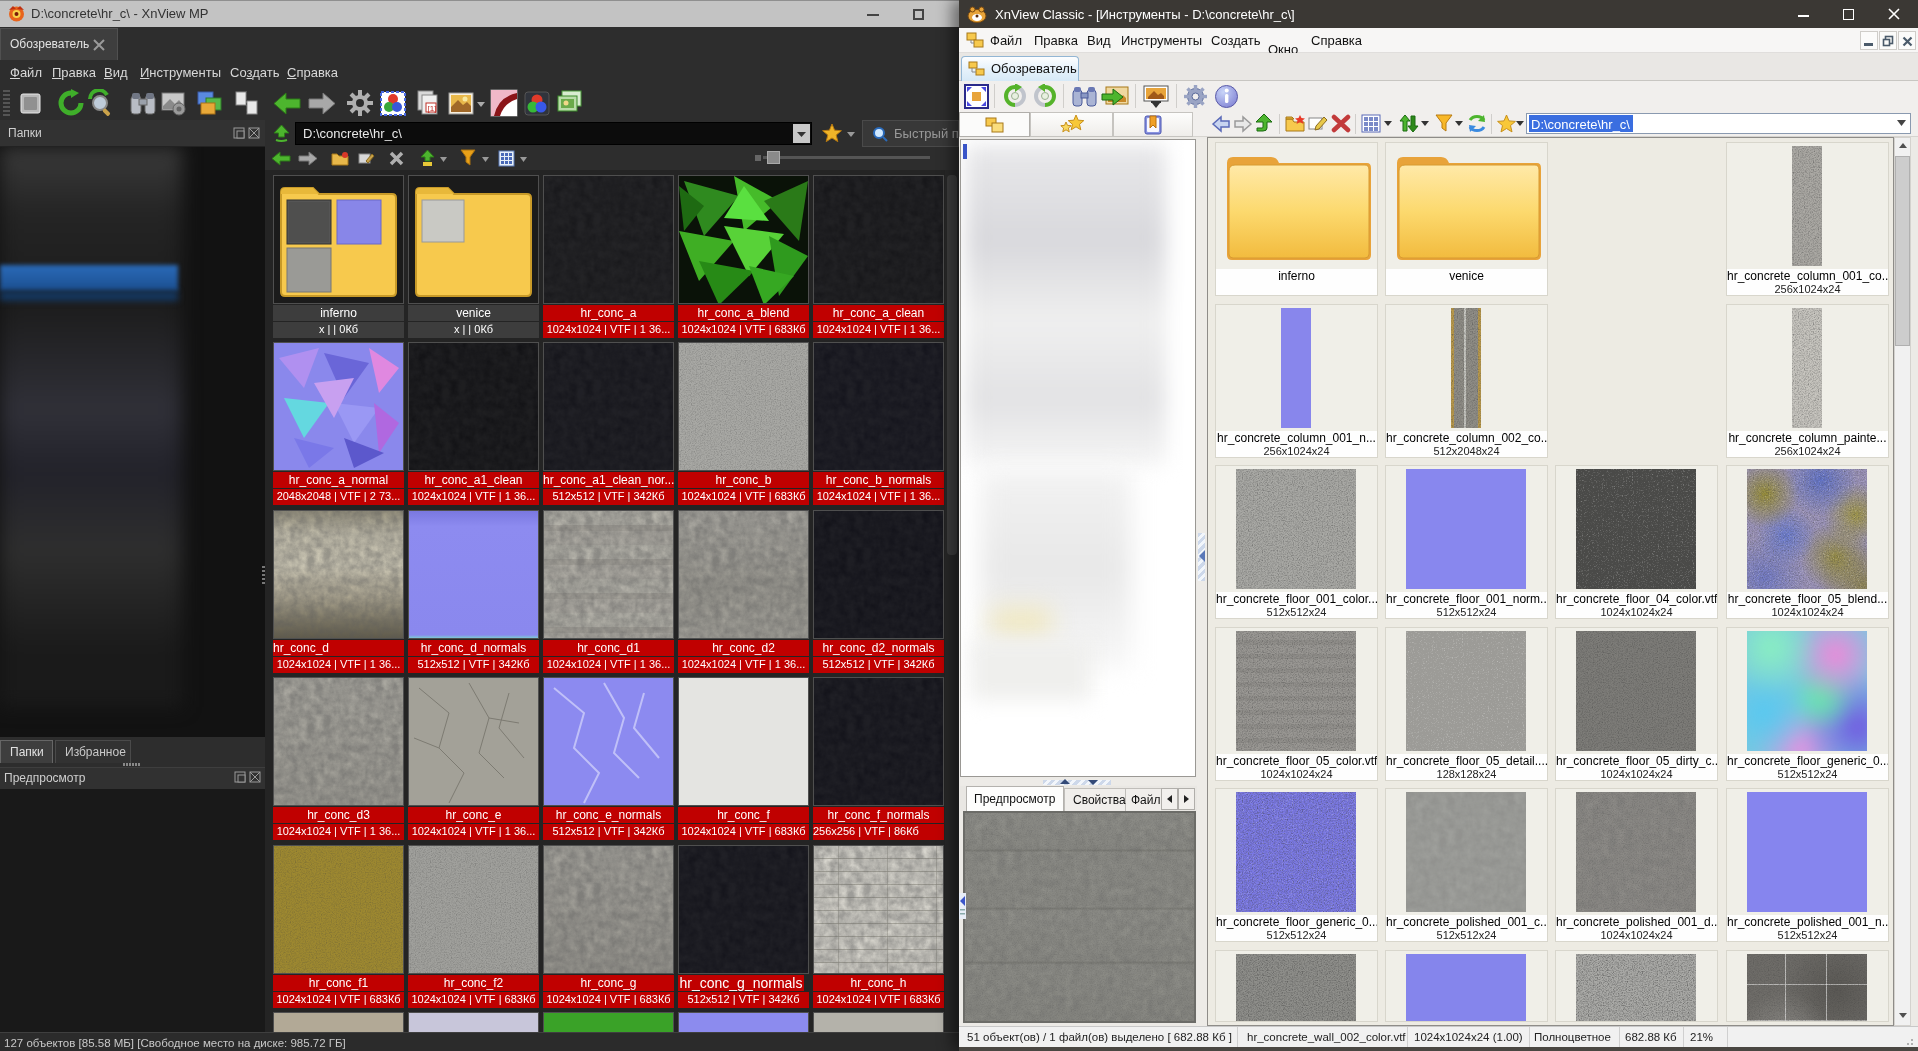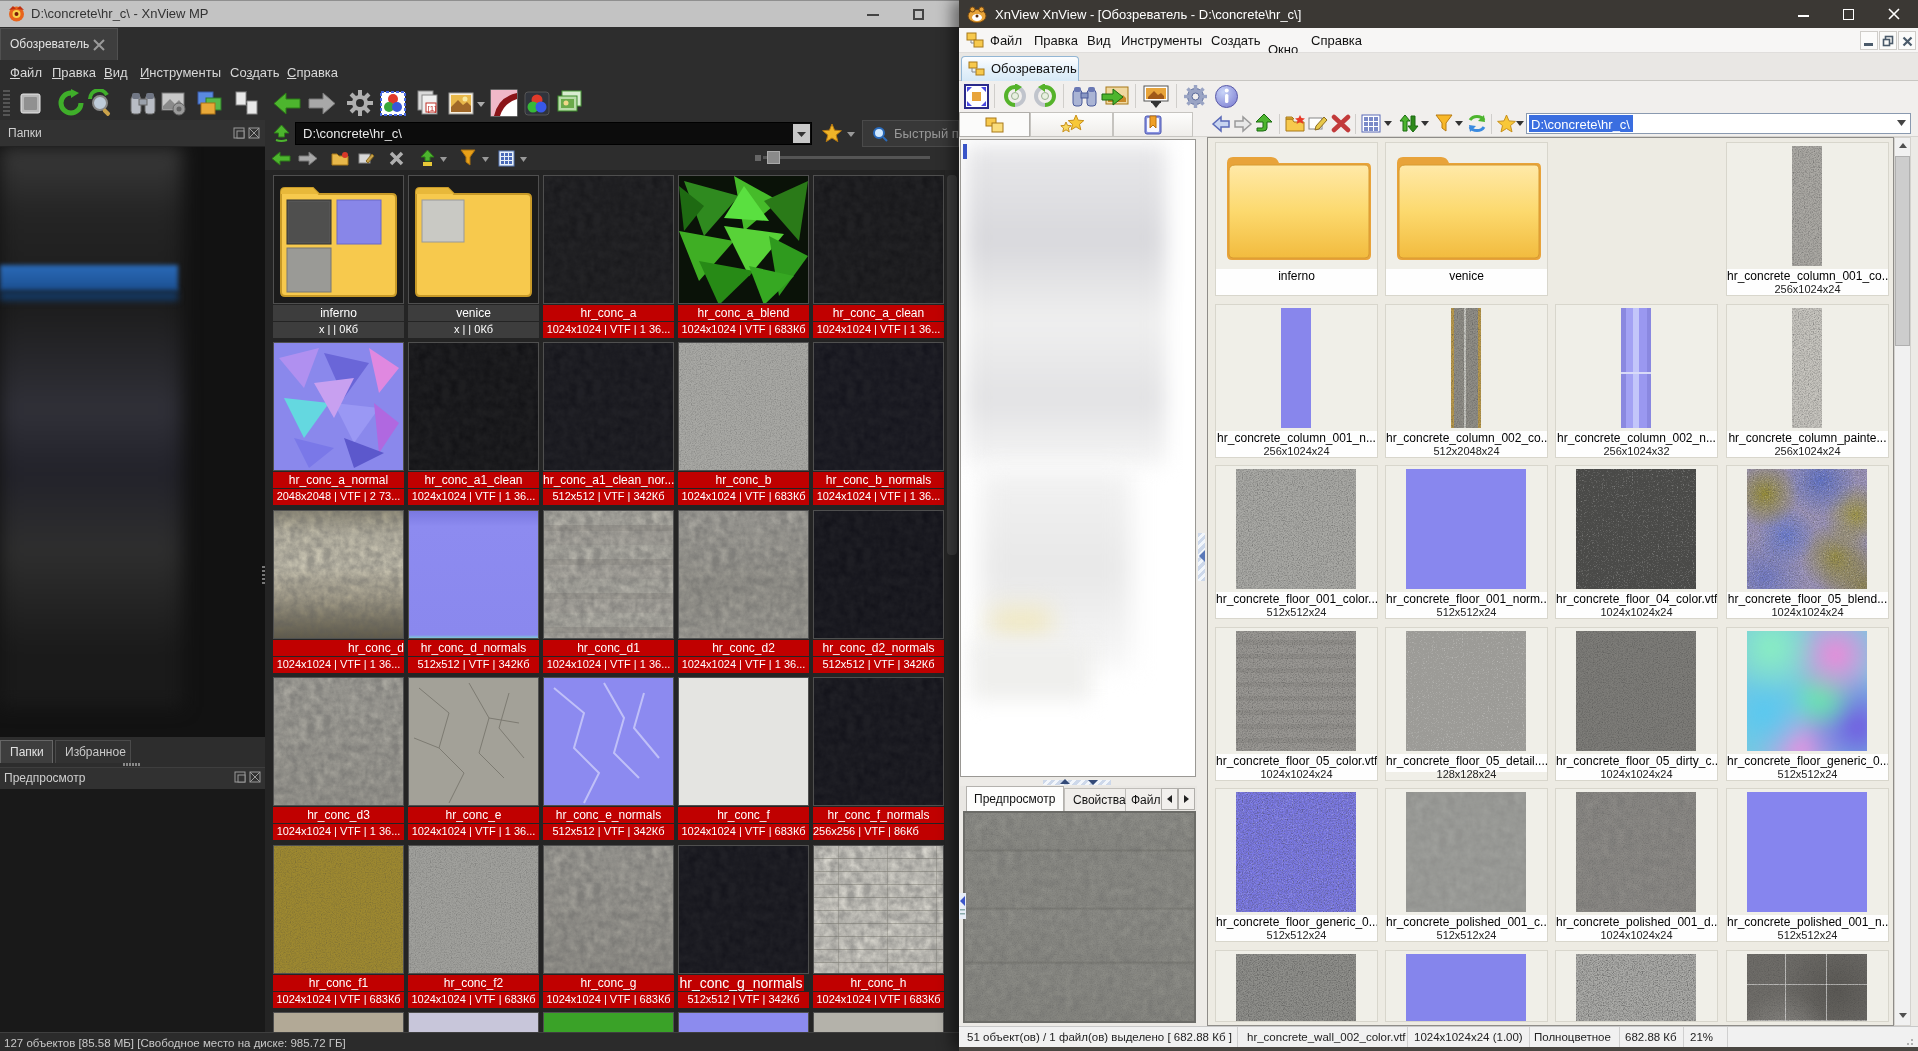--- a/index.html
+++ b/index.html
@@ -331,21 +331,21 @@
         <i class="nzr" style="opacity:.16"></i>
       </div>
     </div>
 <div class="a" style="left:813px;top:472px;width:131px;height:16px;background:#c00000;color:#fff;font-size:12px;text-align:center;line-height:16px;overflow:hidden">hr_conc_b_normals</div>
 <div class="a" style="left:813px;top:489px;width:131px;height:16px;background:#c00000;color:#fff;font-size:11px;text-align:center;line-height:15px;overflow:hidden">1024x1024 | VTF | 1 36...</div>
 <div class="a" style="left:273px;top:510px;width:131px;height:129px;background:#1b1b1b;border:1px solid #4f4f4f;overflow:hidden">
       <div class="a" style="left:0;top:0;width:129px;height:129px;background:linear-gradient(180deg,#97927e 0%,#c6c1ae 18%,#cdc8b5 42%,#b0a994 65%,#7e7864 85%,#5e5846 100%)">
         <i class="nzr" style="opacity:.45"></i>
       </div>
     </div>
-<div class="a" style="left:273px;top:640px;width:131px;height:16px;background:#c00000;color:#fff;font-size:12px;text-align:right;line-height:16px;overflow:hidden">hr_conc_d</div>
+<div class="a" style="left:273px;top:640px;width:131px;height:16px;background:#c00000;color:#fff;font-size:12px;text-align:left;line-height:16px;overflow:hidden">hr_conc_d</div>
 <div class="a" style="left:273px;top:657px;width:131px;height:16px;background:#c00000;color:#fff;font-size:11px;text-align:center;line-height:15px;overflow:hidden">1024x1024 | VTF | 1 36...</div>
 <div class="a" style="left:408px;top:510px;width:131px;height:129px;background:#1b1b1b;border:1px solid #4f4f4f;overflow:hidden">
       <div class="a" style="left:0;top:0;width:129px;height:129px;background:linear-gradient(180deg,#7a78e0,#8d8bf0 12%,#8a88ee 96%,#7ad8d0 99%)"></div>
     </div>
 <div class="a" style="left:408px;top:640px;width:131px;height:16px;background:#c00000;color:#fff;font-size:12px;text-align:center;line-height:16px;overflow:hidden">hr_conc_d_normals</div>
 <div class="a" style="left:408px;top:657px;width:131px;height:16px;background:#c00000;color:#fff;font-size:11px;text-align:center;line-height:15px;overflow:hidden">512x512 | VTF | 342Кб</div>
 <div class="a" style="left:543px;top:510px;width:131px;height:129px;background:#1b1b1b;border:1px solid #4f4f4f;overflow:hidden">
       <div class="a" style="left:0;top:0;width:129px;height:129px;background:repeating-linear-gradient(180deg,#b6b4ab 0 14px,#a5a29a 14px 20px,#b0ada5 20px 34px)">
         <i class="nzr" style="opacity:.45"></i>
       </div>
@@ -484,21 +484,21 @@
 </div>
 <div class="a" style="left:959px;top:0;width:959px;height:1051px;background:#f0efed;box-shadow:-7px 0 14px rgba(0,0,0,0.45)">
 <div class="a" style="left:0;top:0;width:959px;height:28px;background:#3b3834"></div>
 <svg class="a" style="left:8px;top:5px" width="20" height="18">
       <ellipse cx="10" cy="11" rx="9" ry="6.5" fill="#e8a43a" stroke="#7a4a10"></ellipse>
       <ellipse cx="10" cy="12.5" rx="5" ry="3.5" fill="#fff"></ellipse>
       <circle cx="5.5" cy="4.5" r="2.5" fill="#e8a43a" stroke="#7a4a10"></circle>
       <circle cx="14.5" cy="4.5" r="2.5" fill="#e8a43a" stroke="#7a4a10"></circle>
       <circle cx="10" cy="11" r="1.5" fill="#5a2a08"></circle>
     </svg>
-<div class="a tx" style="left:36px;top:7px;font-size:13px;color:#fff">XnView XnView - [Обозреватель - D:\concrete\hr_c\]</div>
+<div class="a tx" style="left:36px;top:7px;font-size:13px;color:#fff">XnView Classic - [Инструменты - D:\concrete\hr_c\]</div>
 <div class="a" style="left:839px;top:15px;width:11px;height:2px;background:#fff"></div>
 <div class="a" style="left:884px;top:9px;width:11px;height:11px;border:1.5px solid #fff"></div>
 <svg class="a" style="left:929px;top:8px" width="12" height="12">
       <path d="M1 1 L11 11 M11 1 L1 11" stroke="#fff" stroke-width="1.6"></path>
     </svg>
 <div class="a" style="left:0;top:28px;width:959px;height:25px;background:#f7f6f5;border-bottom:1px solid #e0dedc"></div>
 <svg class="a" style="left:7px;top:32px" width="20" height="17">
       <rect x="1" y="1" width="9" height="7" fill="#f7c94d" stroke="#a87818"></rect>
       <rect x="8" y="8" width="9" height="7" fill="#f7c94d" stroke="#a87818"></rect>
       <path d="M5 8 L5 11 L8 11" stroke="#888" fill="none"></path>
@@ -763,29 +763,20 @@
     </div>
 <div class="a" style="left:426px;top:304px;width:163px;height:154px;background:#f0efe8;border:1px solid #d8d6cc;overflow:hidden">
       <div class="a" style="left:65px;top:3px;width:30px;height:120px;background:linear-gradient(90deg,#b8984a 0 3px,#8f8d86 3px 13px,#c8c8c2 13px 15px,#8f8d86 15px 27px,#b8984a 27px 30px);overflow:hidden">
         <i class="nzd" style="opacity:.45"></i>
       </div>
       <div class="a" style="left:0;top:126px;width:161px;height:26px;background:#fefefe;text-align:center">
         <div style="font-size:12px;color:#000;line-height:15px;white-space:nowrap;overflow:hidden">hr_concrete_column_002_co...</div>
         <div style="font-size:11px;color:#222;line-height:11px">512x2048x24</div>
       </div>
     </div>
-<div class="a" style="left:596px;top:304px;width:163px;height:154px;background:#f0efe8;border:1px solid #d8d6cc;overflow:hidden">
-      <div class="a" style="left:65px;top:3px;width:30px;height:120px;background:linear-gradient(90deg,#8a88e0 0 5px,#a3a2f4 5px 12px,#c3c6fa 12px 18px,#9a98f0 18px 26px,#8a88e0 26px 30px);overflow:hidden">
-        <div class="a" style="left:0;top:64px;width:30px;height:2px;background:#d8daf8"></div>
-      </div>
-      <div class="a" style="left:0;top:126px;width:161px;height:26px;background:#fefefe;text-align:center">
-        <div style="font-size:12px;color:#000;line-height:15px;white-space:nowrap;overflow:hidden">hr_concrete_column_002_n...</div>
-        <div style="font-size:11px;color:#222;line-height:11px">256x1024x32</div>
-      </div>
-    </div>
 <div class="a" style="left:767px;top:304px;width:163px;height:154px;background:#f0efe8;border:1px solid #d8d6cc;overflow:hidden">
       <div class="a" style="left:65px;top:3px;width:30px;height:120px;background:#c6c4be;overflow:hidden">
         <i class="nzd" style="opacity:.45"></i>
       </div>
       <div class="a" style="left:0;top:126px;width:161px;height:26px;background:#fefefe;text-align:center">
         <div style="font-size:12px;color:#000;line-height:15px;white-space:nowrap;overflow:hidden">hr_concrete_column_painte...</div>
         <div style="font-size:11px;color:#222;line-height:11px">256x1024x24</div>
       </div>
     </div>
 <div class="a" style="left:256px;top:465px;width:163px;height:154px;background:#f0efe8;border:1px solid #d8d6cc;overflow:hidden">
@@ -830,21 +821,21 @@
       </div>
       <div class="a" style="left:0;top:126px;width:161px;height:26px;background:#fefefe;text-align:center">
         <div style="font-size:12px;color:#000000;line-height:15px;white-space:nowrap;overflow:hidden">hr_concrete_floor_05_color.vtf</div>
         <div style="font-size:11px;color:#222;line-height:11px">1024x1024x24</div>
       </div>
     </div>
 <div class="a" style="left:426px;top:627px;width:163px;height:154px;background:#f0efe8;border:1px solid #d8d6cc;overflow:hidden">
       <div class="a" style="left:20px;top:3px;width:120px;height:120px;background:#9c9b97;overflow:hidden">
         <i class="nzw" style="opacity:.4"></i>
       </div>
-      <div class="a" style="left:0;top:126px;width:161px;height:18px;background:#fefefe;text-align:center">
+      <div class="a" style="left:0;top:126px;width:161px;height:26px;background:#fefefe;text-align:center">
         <div style="font-size:12px;color:#000;line-height:15px;white-space:nowrap;overflow:hidden">hr_concrete_floor_05_detail....</div>
         <div style="font-size:11px;color:#222;line-height:11px">128x128x24</div>
       </div>
     </div>
 <div class="a" style="left:596px;top:627px;width:163px;height:154px;background:#f0efe8;border:1px solid #d8d6cc;overflow:hidden">
       <div class="a" style="left:20px;top:3px;width:120px;height:120px;background:#7d7c78;overflow:hidden">
         <i class="nzd" style="opacity:.45"></i>
       </div>
       <div class="a" style="left:0;top:126px;width:161px;height:26px;background:#fefefe;text-align:center">
         <div style="font-size:12px;color:#000;line-height:15px;white-space:nowrap;overflow:hidden">hr_concrete_floor_05_dirty_c...</div>

